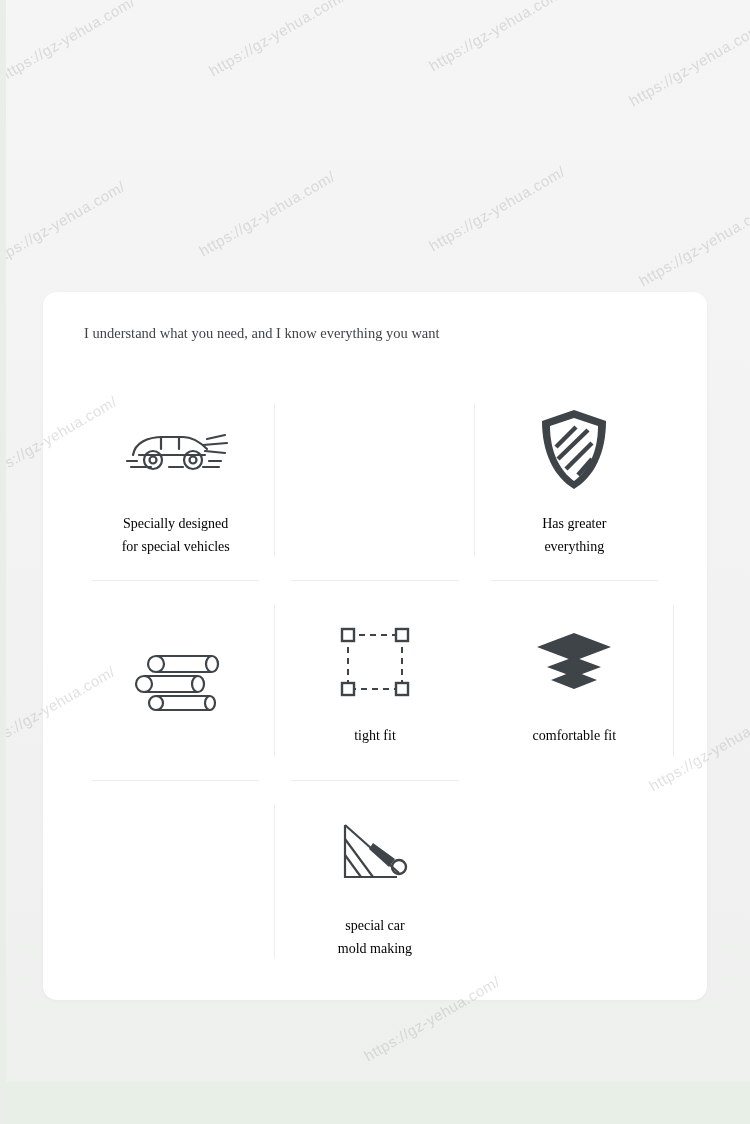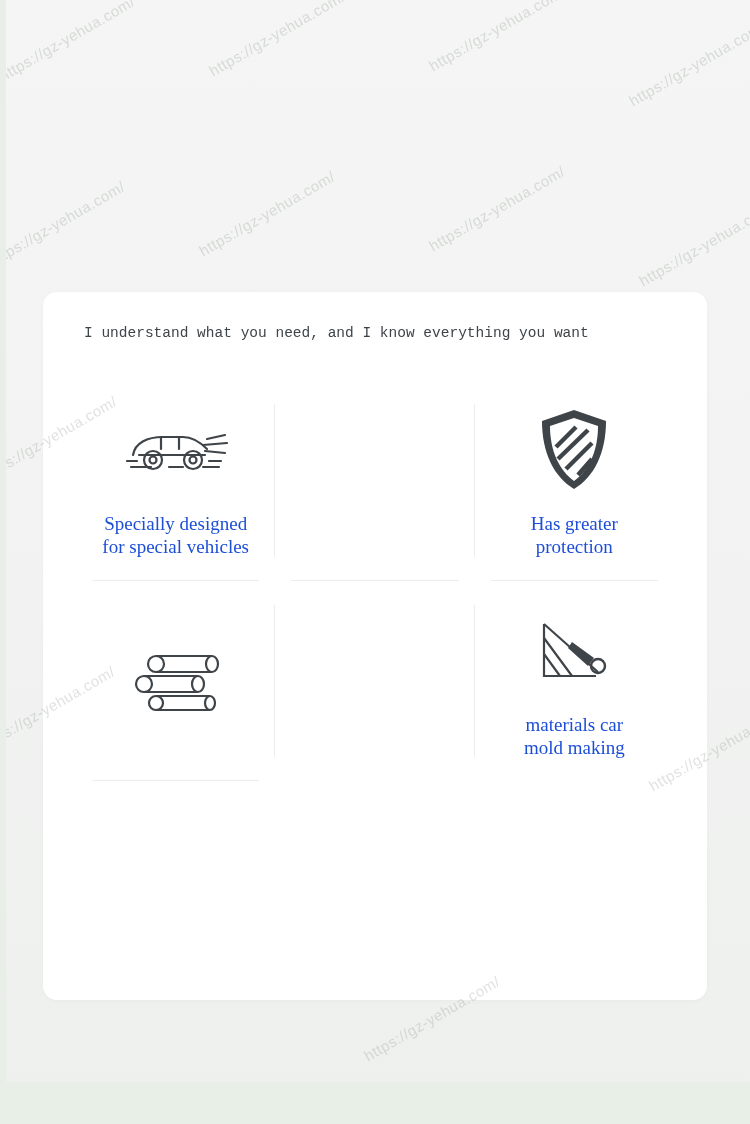--- a/index.html
+++ b/index.html
@@ -75,21 +75,21 @@
     height: 708px;
     background: #ffffff;
     border-radius: 14px;
     z-index: 2;
     box-shadow: 0 1px 4px rgba(0,0,0,0.03);
   }
   .card-heading {
     padding: 33px 0 0 41px;
     font-size: 14.5px;
     color: #3f4449;
-    font-family: Liberation Mono, monospace;
+    font-family: Liberation Serif, serif;
   }
 
   .grid {
     position: absolute;
     top: 88px;
     left: 33px;
     right: 33px;
     bottom: 18px;
     display: grid;
     grid-template-columns: repeat(3, 1fr);
@@ -119,22 +119,22 @@
     background: #eceded;
   }
   .icon-wrap {
     height: 96px;
     display: flex;
     align-items: center;
     justify-content: center;
   }
   .cell-label {
     margin-top: 14px;
-    font-size: 19px;
-    color: #1d4ed8;
+    font-size: 14px;
+    color: #000000;
     line-height: 23px;
     font-family: "Liberation Serif", serif;
     white-space: pre-line;
   }
 
   .footer-band {
     position: absolute;
     left: 0; right: 0;
     top: 1082px;
     height: 42px;
@@ -203,21 +203,21 @@
           <path d="M36 11 L60 19 C60 45 50 64 36 74 C22 64 12 45 12 19 Z" fill="#ffffff"></path>
           <g stroke="#3f4449" stroke-width="4.5">
             <path d="M18 40 L38 20"></path>
             <path d="M20 52 L50 23"></path>
             <path d="M28 62 L54 36"></path>
             <path d="M40 68 L54 52"></path>
           </g>
         </svg>
       </div>
       <div class="cell-label">Has greater
-protection</div>
+everything</div>
     </div>
 
     <div class="cell b-right b-bottom">
       <div class="icon-wrap">
         <svg width="100" height="62" viewBox="0 0 100 62">
           <g fill="none" stroke="#3f4449" stroke-width="2.2">
             <path d="M30 6 L86 6"></path>
             <path d="M30 22 L86 22"></path>
             <ellipse cx="30" cy="14" rx="8" ry="8"></ellipse>
             <ellipse cx="86" cy="14" rx="6" ry="8"></ellipse>
@@ -228,42 +228,71 @@
             <path d="M30 46 L84 46"></path>
             <path d="M30 60 L84 60"></path>
             <ellipse cx="30" cy="53" rx="7" ry="7"></ellipse>
             <ellipse cx="84" cy="53" rx="5" ry="7"></ellipse>
           </g>
         </svg>
       </div>
     </div>
 
 
-
+    <div class="cell b-bottom">
+      <div class="icon-wrap">
+        <svg width="70" height="70" viewBox="0 0 70 70">
+          <rect x="8" y="8" width="54" height="54" fill="none" stroke="#3f4449" stroke-width="2" stroke-dasharray="6 5"></rect>
+          <g fill="#ffffff" stroke="#3f4449" stroke-width="2.4">
+            <rect x="2" y="2" width="12" height="12"></rect>
+            <rect x="56" y="2" width="12" height="12"></rect>
+            <rect x="2" y="56" width="12" height="12"></rect>
+            <rect x="56" y="56" width="12" height="12"></rect>
+          </g>
+        </svg>
+      </div>
+      <div class="cell-label">tight fit</div>
+    </div>
+
+    <div class="cell b-right">
+      <div class="icon-wrap">
+        <svg width="78" height="62" viewBox="0 0 78 62">
+          <g fill="#3f4449">
+            <path d="M39 2 L76 16 L39 30 L2 16 Z"></path>
+            <path d="M39 26 L66 36 L39 46 L12 36 Z" opacity="1"></path>
+            <path d="M39 40 L62 49 L39 58 L16 49 Z"></path>
+          </g>
+          <g fill="#ffffff">
+            <path d="M39 22 L54 27.5 L39 33 L24 27.5 Z" opacity="0"></path>
+          </g>
+        </svg>
+      </div>
+      <div class="cell-label">comfortable fit</div>
+    </div>
 
     <div class="cell b-right empty-cell">
       <div class="icon-wrap"></div>
       <div class="cell-label"></div>
     </div>
 
     <div class="cell">
       <div class="icon-wrap">
         <svg width="72" height="66" viewBox="0 0 72 66">
           <g fill="none" stroke="#3f4449" stroke-width="2.2">
             <path d="M6 6 L6 58 L58 58"></path>
             <path d="M6 6 L60 54"></path>
             <path d="M6 20 L34 58 M6 36 L22 58"></path>
           </g>
           <g fill="#3f4449">
             <path d="M34 24 L56 40 L50 48 L30 30 Z"></path>
           </g>
           <circle cx="60" cy="48" r="7" fill="none" stroke="#3f4449" stroke-width="2.4"></circle>
         </svg>
       </div>
-      <div class="cell-label">materials car
+      <div class="cell-label">special car
 mold making</div>
     </div>
 
   </div>
 </div>
 
 <div class="footer-band"></div>
 <div class="left-edge"></div>
 
 <div class="watermarks">

